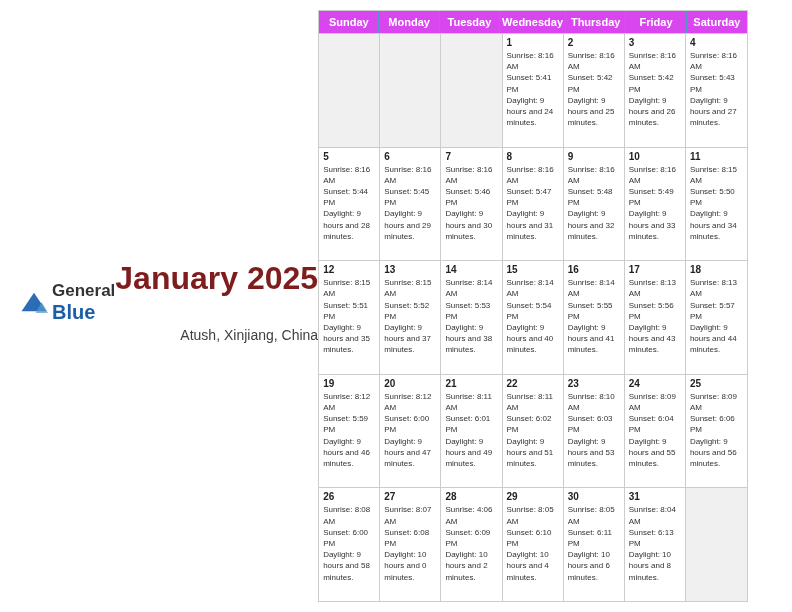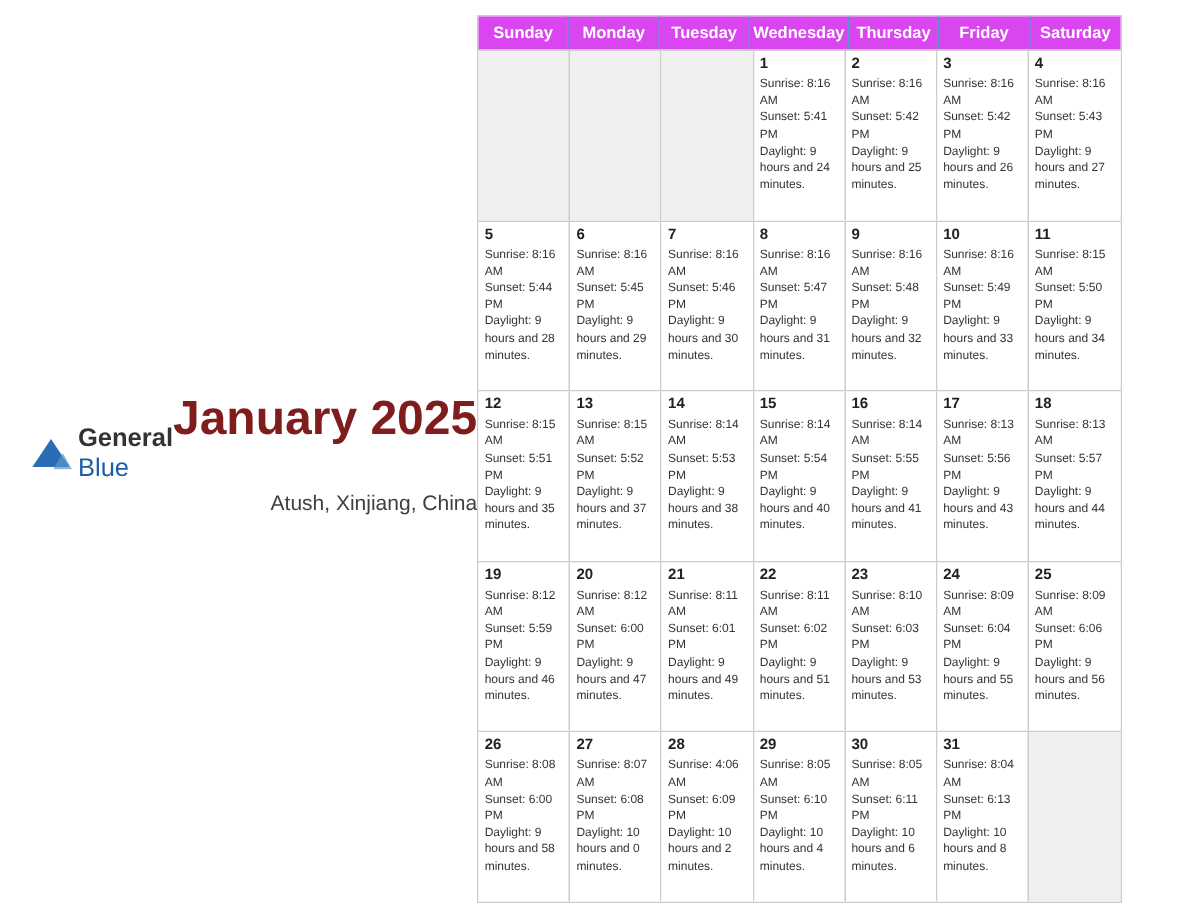--- a/index.html
+++ b/index.html
@@ -107,21 +107,21 @@
 
 <div class="page">
   <div class="header">
     <div class="logo">
       <svg class="logo-icon" viewBox="0 0 36 28">
         <polygon points="18,2 34,26 2,26" fill="#2a6db5"></polygon>
         <polygon points="28,14 36,28 20,28" fill="#5599cc" opacity="0.7"></polygon>
       </svg>
       <div>
         <span style="font-size:17px;font-weight:bold;color:#333;">General</span><br>
-        <span style="font-size:17px;font-weight:normal;color:#1a5fa8;">Blue</span>
+        <span style="font-size:20px;font-weight:bold;color:#1a5fa8;">Blue</span>
       </div>
     </div>
     <div class="title-block">
       <div class="month-title">January 2025</div>
       <div class="location-title">Atush, Xinjiang, China</div>
     </div>
   </div>
 
   <div class="calendar">
     <div class="cal-header">

